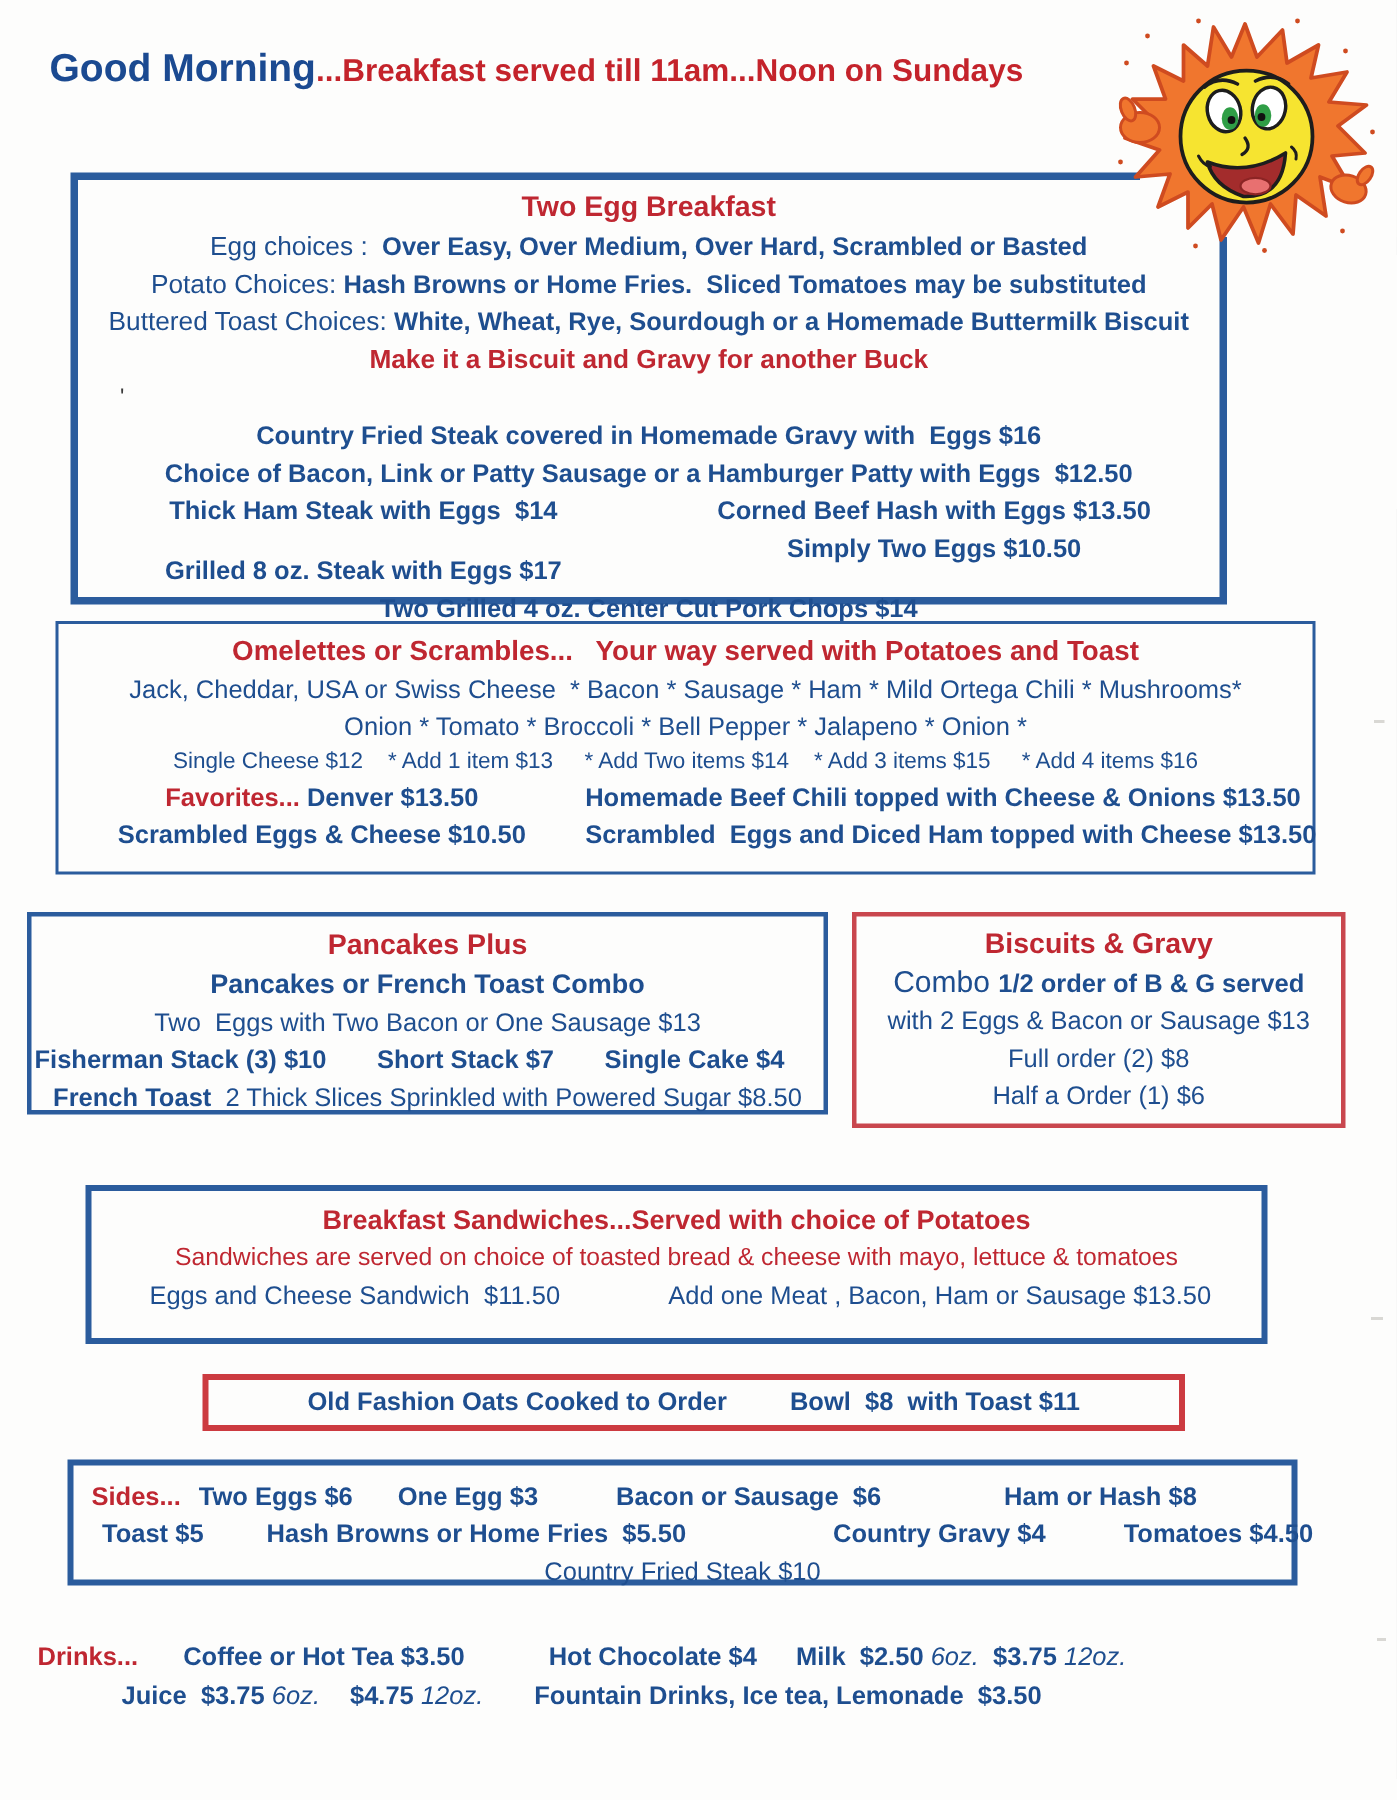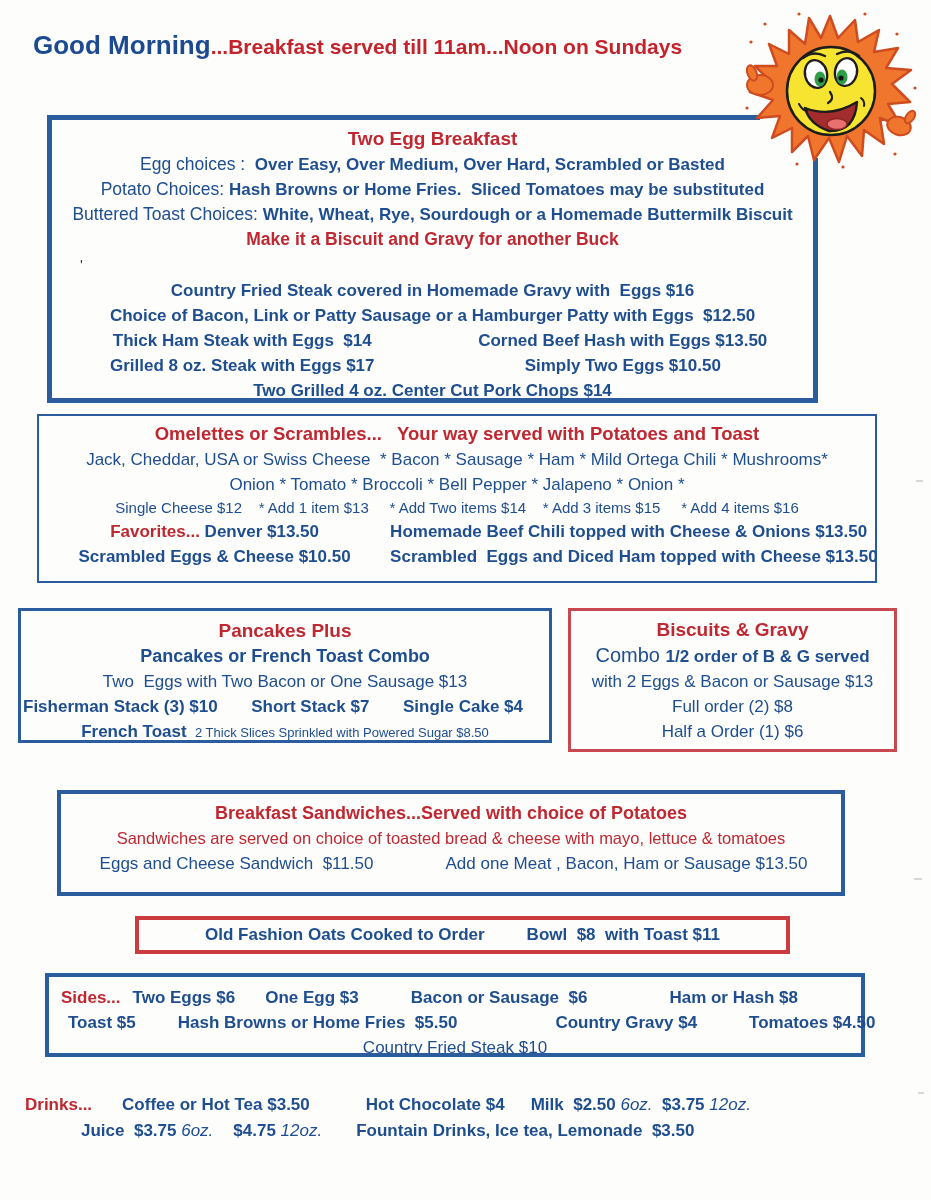--- a/index.html
+++ b/index.html
@@ -16,21 +16,21 @@
     overflow:hidden;color:var(--blue);font-size:17px;
   }
   .abs{position:absolute;}
   .seg{white-space:pre;}
   .seg.n{font-weight:700;}
   .seg.b{font-weight:700;}
   .seg.r{color:var(--red);font-weight:700;}
   .seg.i{font-style:italic;}
   .seg.lb{font-size:17.5px;}
   .seg.lg{font-size:20px;}
-  .seg.sm{font-size:13px;}
+  .seg.sm{font-size:17px;}
   .gapseg{display:inline-block;height:1px;}
   .line{text-align:center;white-space:pre;line-height:25px;}
   .line.left{text-align:left;}
   .title{color:var(--red);font-weight:700;font-size:19px;text-align:center;line-height:26px;}
   .menu-box{position:absolute;z-index:1;background:transparent;box-sizing:border-box;}
   .cols{display:flex;}
   .cols > .cell{text-align:center;white-space:pre;}
   
   .header{position:absolute;left:33px;top:30px;white-space:pre;z-index:1;}
   .header .greet{color:#1b4a91;font-size:26px;font-weight:600;}
@@ -65,21 +65,21 @@
     <div class="line"><span class="seg lb">Buttered Toast Choices: </span><span class="seg n">White, Wheat, Rye, Sourdough or a Homemade Buttermilk Biscuit</span></div>
     <div class="line" style="color:var(--red);font-weight:700;font-size:17.5px;">Make it a Biscuit and Gravy for another Buck</div>
     <div class="spacer26"></div>
     <div class="line"><span class="seg b">Country Fried Steak </span><span class="seg n">covered in Homemade Gravy with  Eggs $16</span></div>
     <div class="line"><span class="seg b">Choice of Bacon, Link or Patty Sausage or a Hamburger Patty </span><span class="seg n">with Eggs  $12.50</span></div>
     <div class="cols">
       <div class="cell line" style="flex:1;"><span class="seg n">Thick </span><span class="seg b">Ham Steak </span><span class="seg n">with Eggs  $14</span></div>
       <div class="cell line" style="flex:1;"><span class="seg b">Corned Beef Hash </span><span class="seg n">with Eggs $13.50</span></div>
     </div>
     <div class="cols">
-      <div class="cell line" style="flex:1;"><span class="seg n">Grilled </span><span class="seg b">8 oz. Steak </span><span class="seg n">with Eggs $17</span></div>
+      <div class="cell line" style="flex:1;margin-top:15px;"><span class="seg n">Grilled </span><span class="seg b">8 oz. Steak </span><span class="seg n">with Eggs $17</span></div>
       <div class="cell line" style="flex:1;"><span class="seg b">Simply Two Eggs </span><span class="seg n">$10.50</span></div>
     </div>
     <div class="line"><span class="seg n">Two Grilled 4 oz. Center Cut </span><span class="seg b">Pork Chops </span><span class="seg n">$14</span></div>
   </div>
   <span class="artifact" style="left:80px;top:256px;">'</span>
 
   <div id="box-omelettes" class="menu-box">
     <div class="title" style="font-size:18.5px;white-space:pre;">Omelettes or Scrambles...   Your way served with Potatoes and Toast</div>
     <div class="line">Jack, Cheddar, USA or Swiss Cheese  * Bacon * Sausage * Ham * Mild Ortega Chili * Mushrooms*</div>
     <div class="line">Onion * Tomato * Broccoli * Bell Pepper * Jalapeno * Onion *</div>

